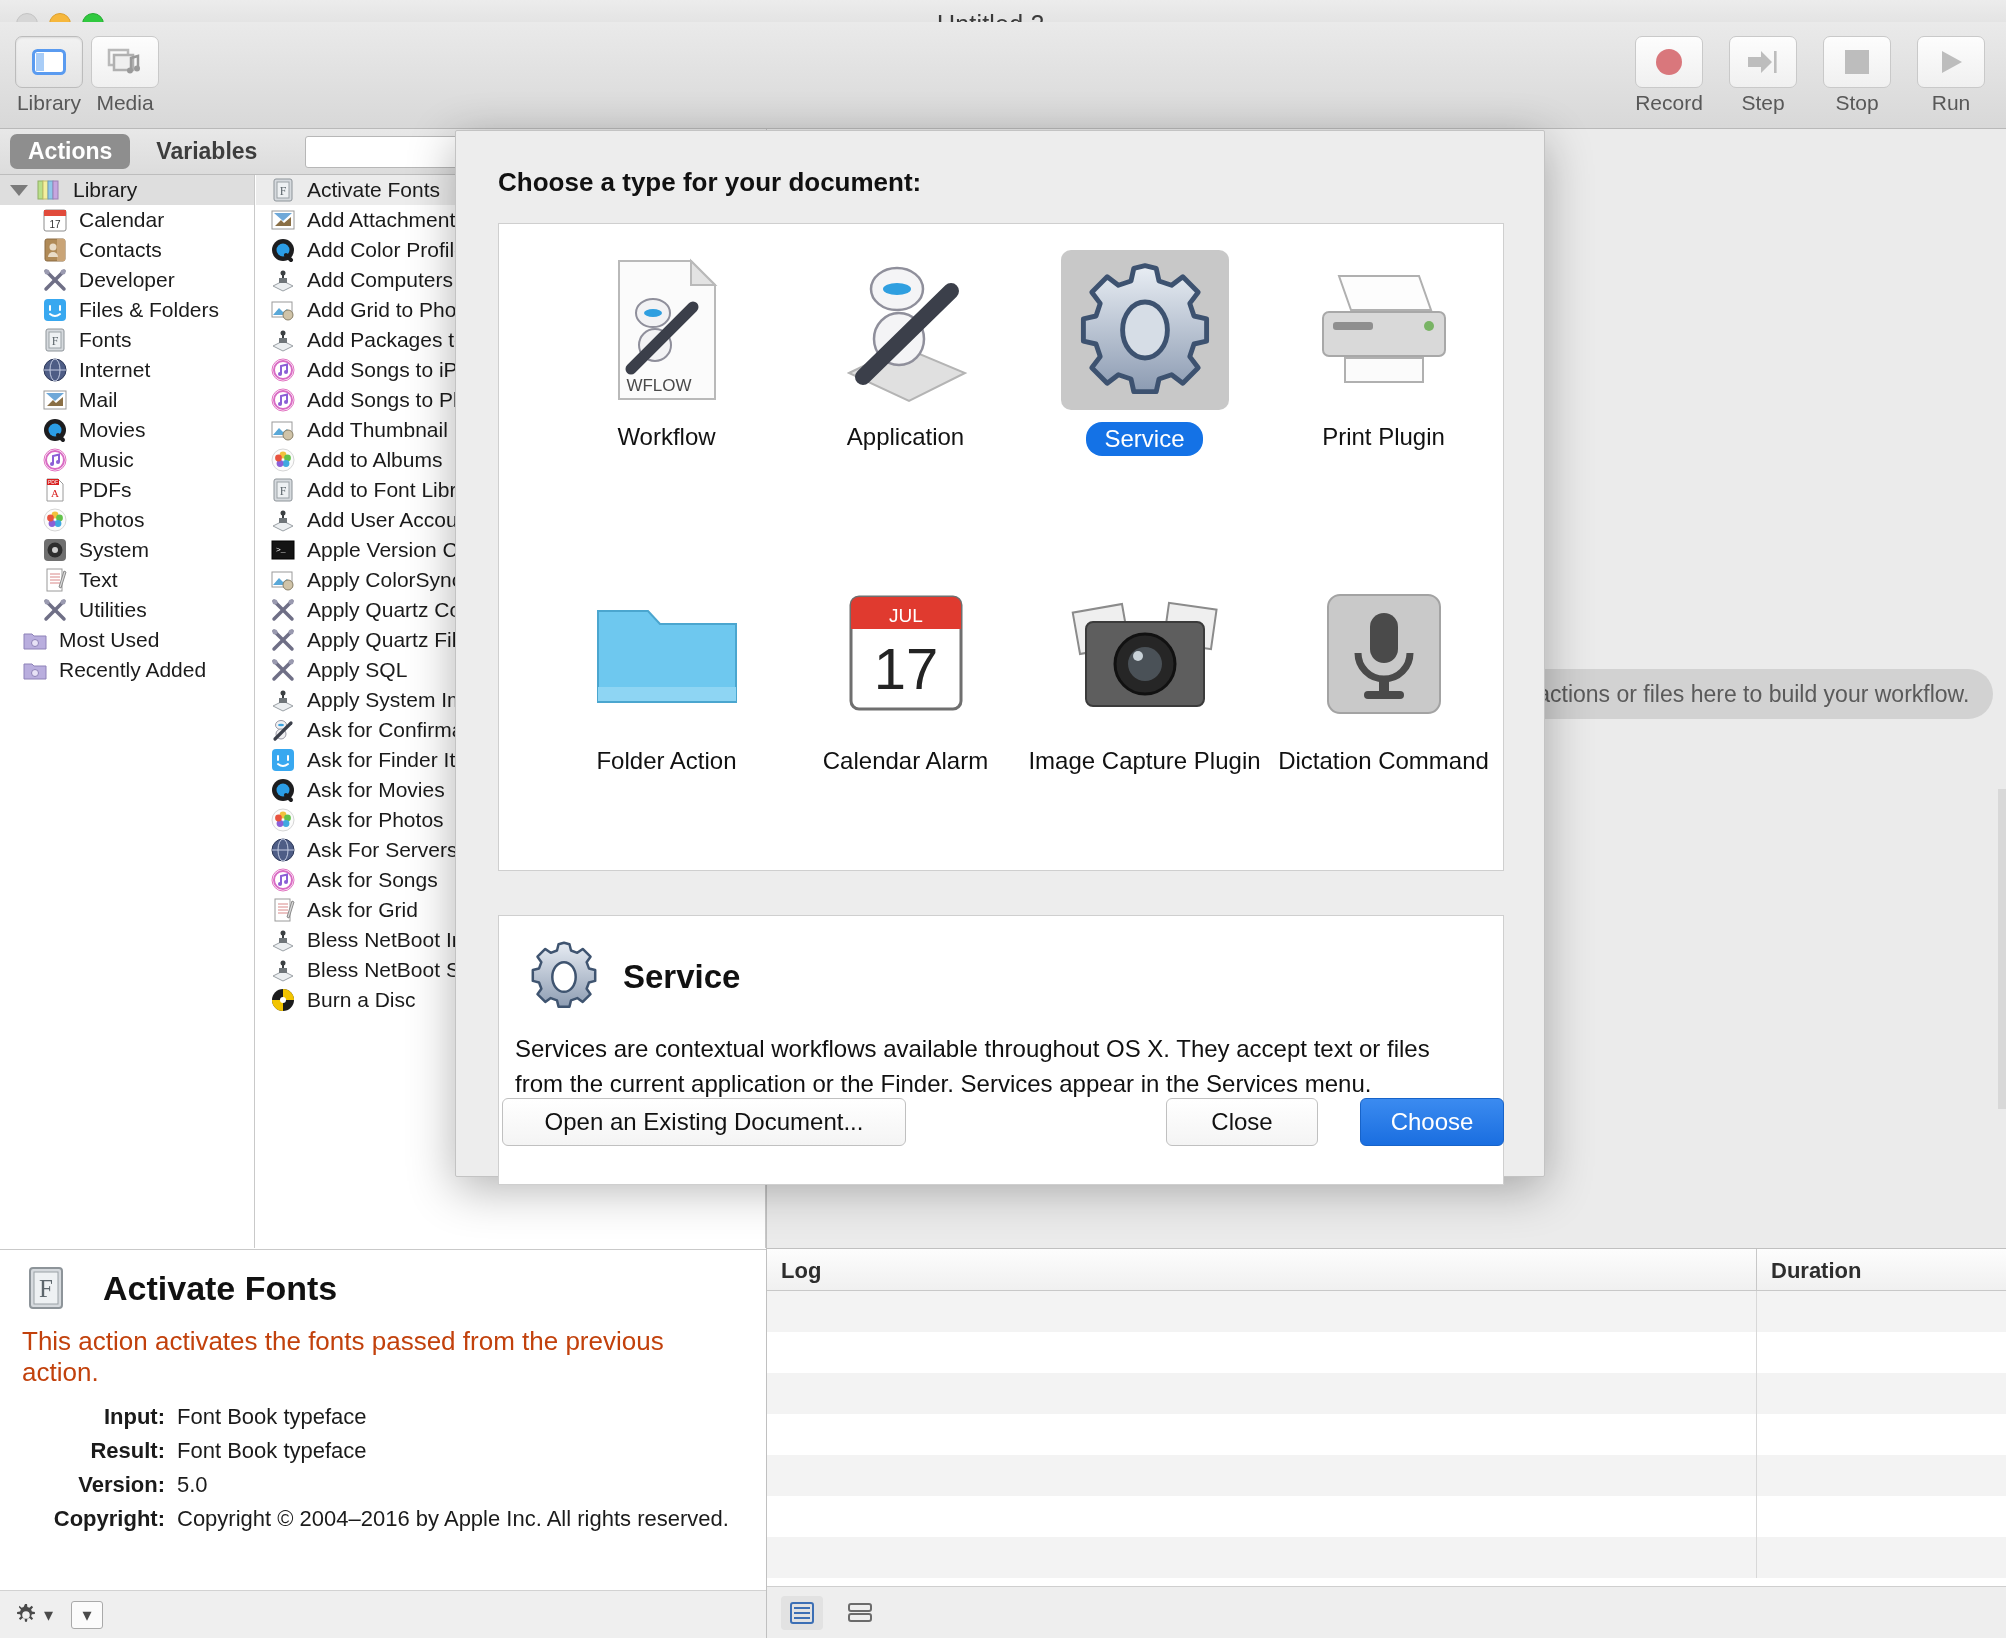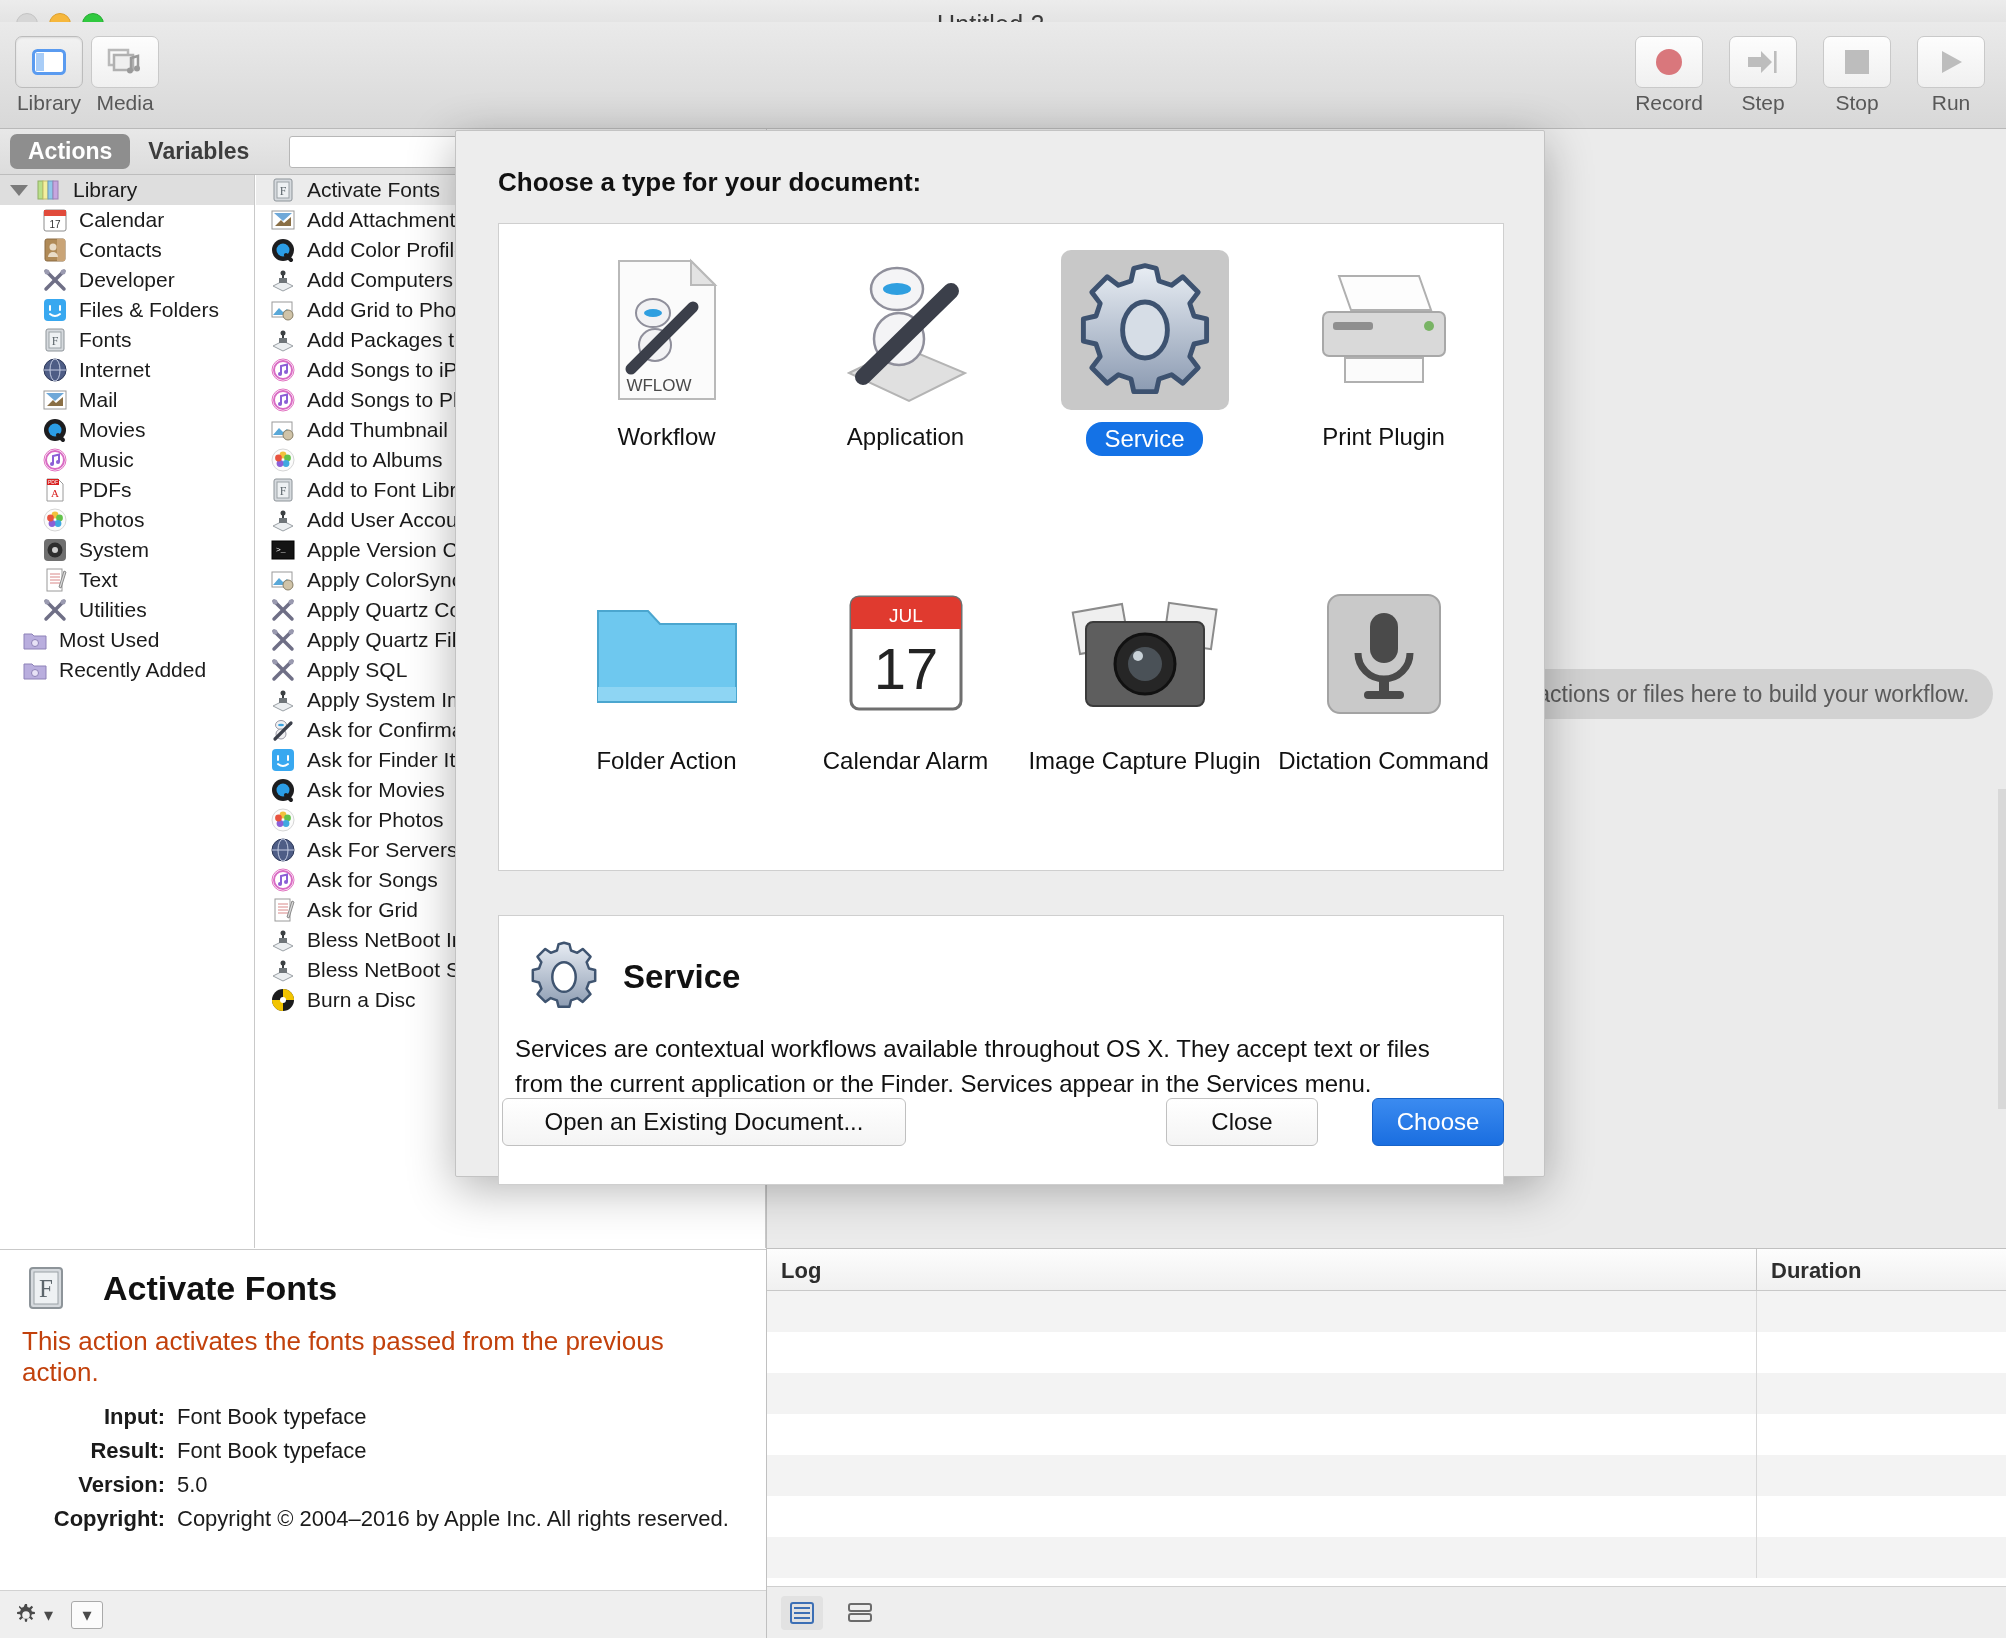--- a/index.html
+++ b/index.html
@@ -49,21 +49,21 @@
   }
   .tbbtn.sel .box { background:linear-gradient(to bottom,#f2f2f2,#e4e4e4); border-color:#bcbcbc;
                     box-shadow: inset 0 1px 2px rgba(0,0,0,.10); }
   .tbbtn .lbl { font-size:21px; color:#585858; margin-top:3px; }
 
   
   .tabsrow {
     position:absolute; left:0; top:129px; width:766px; height:46px;
     background:linear-gradient(to bottom,#e8e8e8,#dcdcdc);
     border-bottom:1px solid #bdbdbd;
-    display:flex; align-items:center; padding-left:10px; gap:0;
+    display:flex; align-items:center; padding-left:10px; gap:8px;
   }
   .tab {
     font-size:23px; font-weight:bold; padding:4px 18px; border-radius:7px; color:#3d3d3d;
     cursor:pointer;
   }
   .tab.active { background:#8e8e8e; color:#ffffff; }
   .searchbox {
     margin-left:22px; width:330px; height:32px; background:#ffffff;
     border:1px solid #b7b7b7; border-radius:3px;
   }
@@ -179,21 +179,21 @@
   .desc-body { padding:16px 38px 0 16px; font-size:24px; color:#111; line-height:1.45; }
 
   .sheet-buttons { position:absolute; left:0; bottom:22px; width:1090px; height:56px; }
   .btn {
     height:48px; border-radius:6px; border:1px solid #c0c0c0;
     background:linear-gradient(to bottom,#ffffff,#f4f4f4); font-size:24px; color:#111;
     display:flex; align-items:center; justify-content:center; cursor:pointer;
   }
   .btn-open { position:absolute; left:46px; top:0; width:404px; }
   .btn-close { position:absolute; right:228px; top:0; width:152px; }
-  .btn-choose { position:absolute; right:42px; top:0; width:132px;
+  .btn-choose { position:absolute; right:42px; top:0; width:144px;
     background:linear-gradient(to bottom,#3b8bf0,#1a6ee0); border-color:#1763c9; color:#fff; }
 
   
   svg { display:block; }
 </style>
 </head>
 <body>
 
 <div class="app">
 

